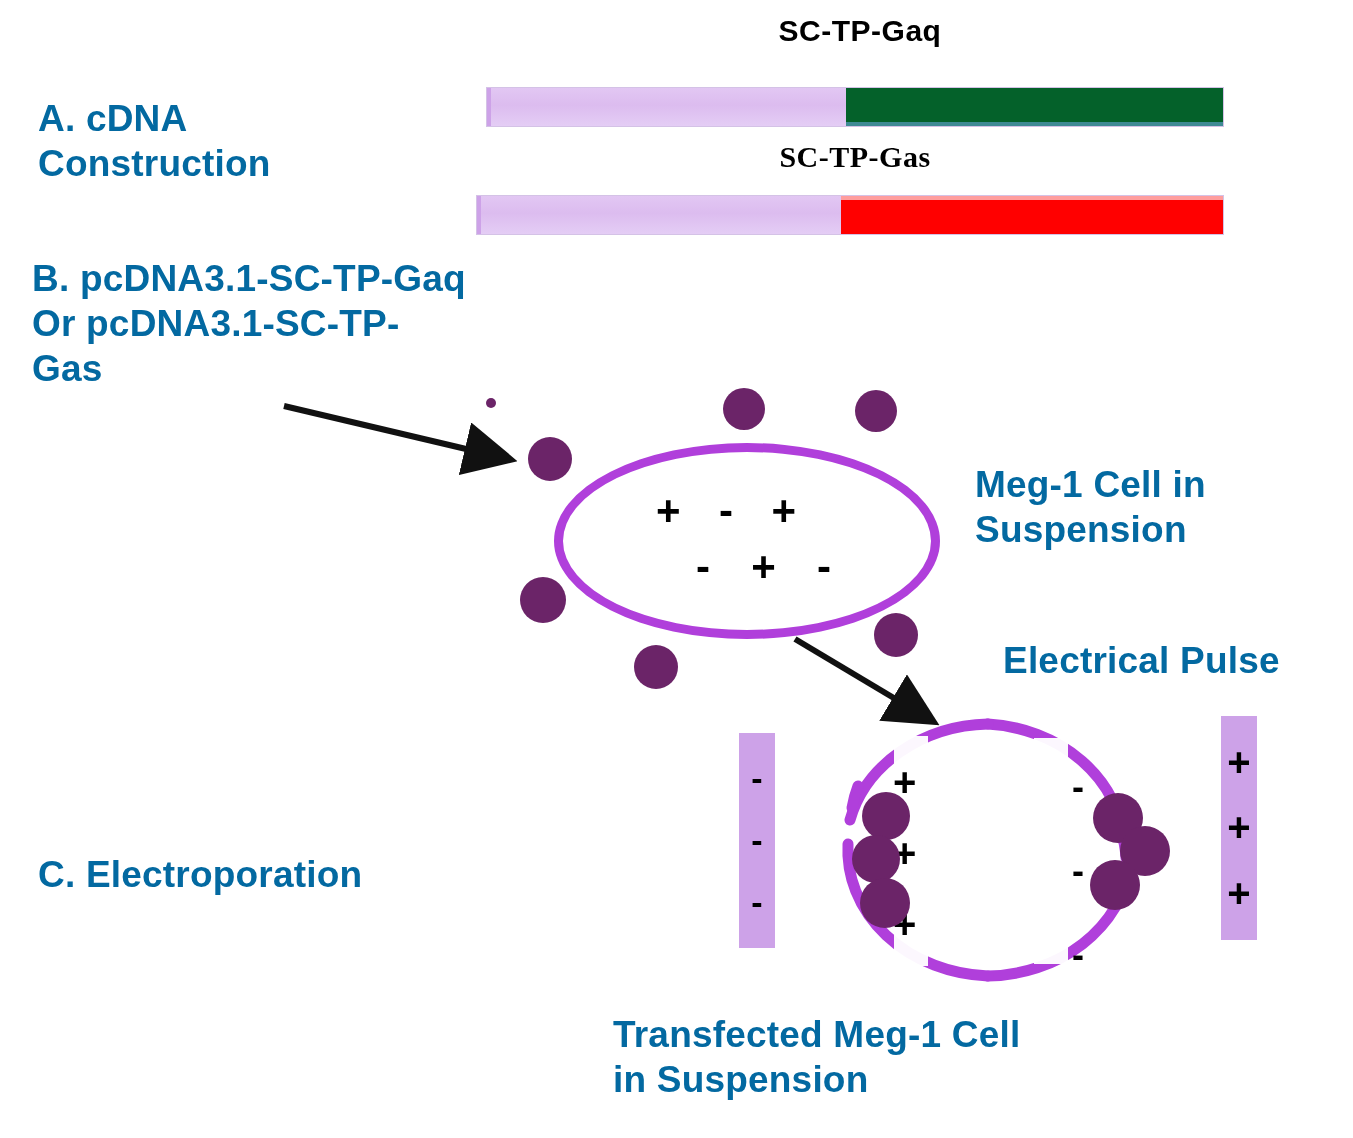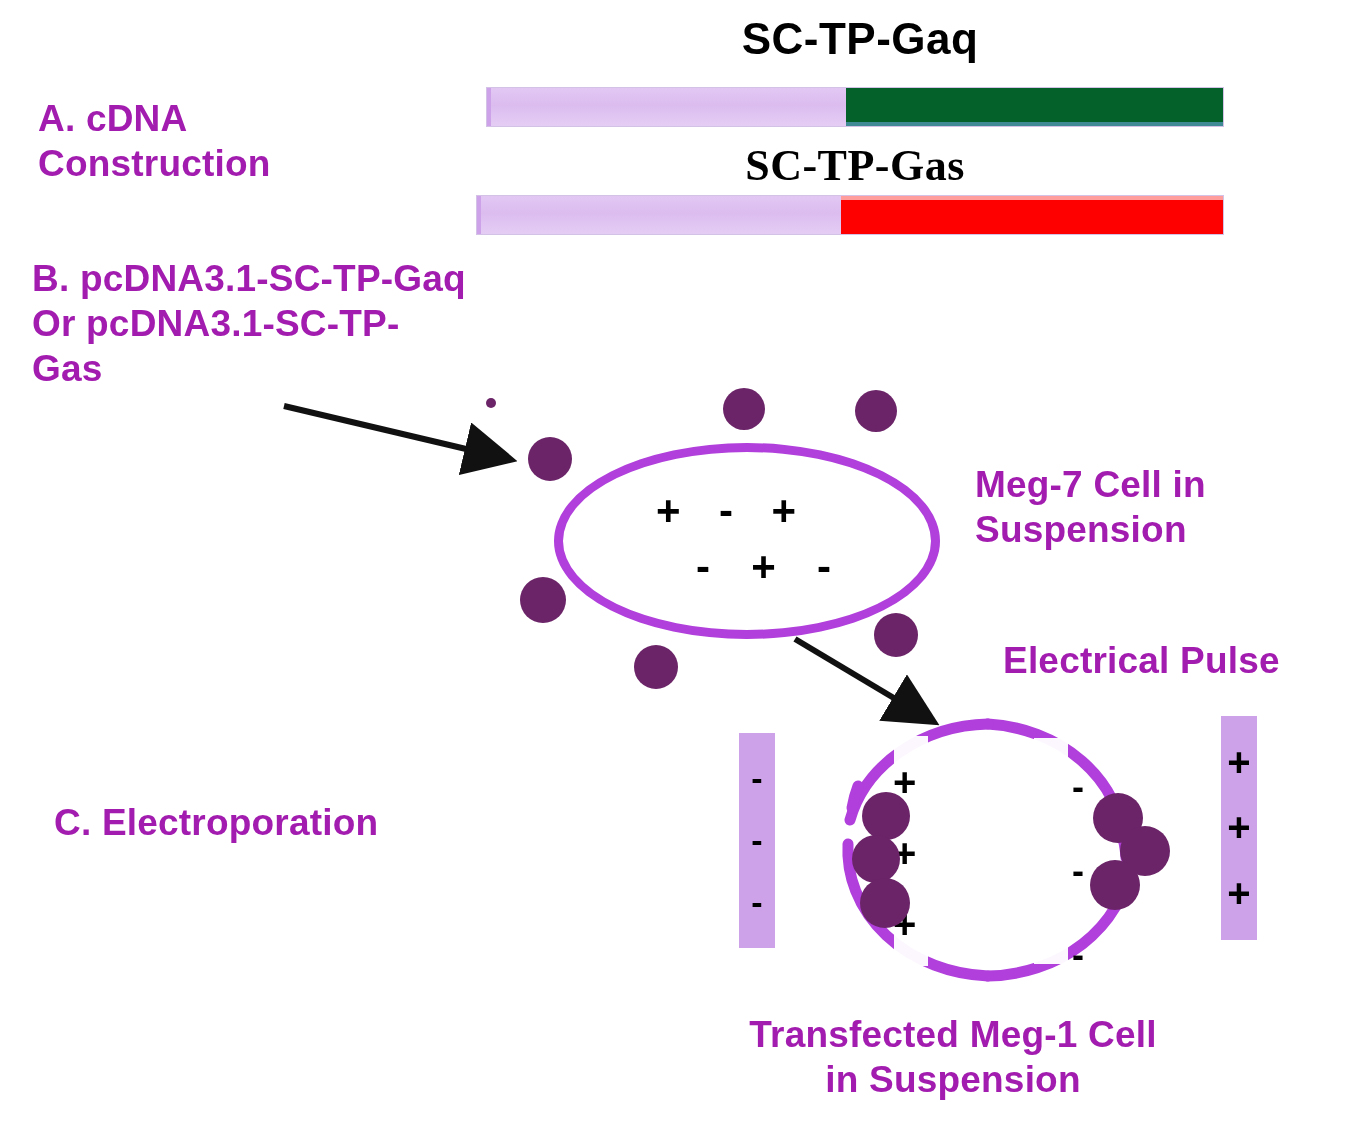--- a/index.html
+++ b/index.html
@@ -3,27 +3,27 @@
 <meta charset="utf-8">
 <style>
   html,body{margin:0;padding:0;background:#ffffff;}
   body{
     width:1353px;height:1138px;position:relative;overflow:hidden;
     font-family:"Liberation Sans","DejaVu Sans",sans-serif;
     color:#000;
   }
   .abs{position:absolute;}
   .lbl{
-    font-weight:bold;color:#a21caf;letter-spacing:.2px;
+    font-weight:bold;color:#0369a1;letter-spacing:.2px;
     line-height:1.22;white-space:pre-line;
   }
 
   
   #bar-gaq-label,#bar-gas-label{
-    font-size:44px;font-weight:bold;letter-spacing:.5px;text-align:center;
+    font-size:30px;font-weight:bold;letter-spacing:.5px;text-align:center;
   }
   .constructbar{
     height:38px;display:flex;box-shadow:0 0 0 1px rgba(160,120,200,.45);
     background:#ffffff;
   }
   .seg-left{
     flex:0 0 48.2%;
     background:linear-gradient(180deg,#e2c7f3 0%,#dcbcef 45%,#e4cdf5 100%);
     border-left:4px solid #cda2e8;
   }
@@ -104,24 +104,24 @@
 <div id="plasmid-dot-layer">
     <div class="dot" style="left: 723px; top: 388px; width: 42px; height: 42px; background: rgb(107, 36, 104);"></div>
     <div class="dot" style="left: 855px; top: 390px; width: 42px; height: 42px; background: rgb(107, 36, 104);"></div>
     <div class="dot" style="left: 528px; top: 437px; width: 44px; height: 44px; background: rgb(107, 36, 104);"></div>
     <div class="dot" style="left: 520px; top: 577px; width: 46px; height: 46px; background: rgb(107, 36, 104);"></div>
     <div class="dot" style="left: 634px; top: 645px; width: 44px; height: 44px; background: rgb(107, 36, 104);"></div>
     <div class="dot" style="left: 874px; top: 613px; width: 44px; height: 44px; background: rgb(107, 36, 104);"></div>
     <div class="dot" style="left: 486px; top: 398px; width: 10px; height: 10px; background: rgb(107, 36, 104);"></div>
   </div>
 
-<div class="abs lbl" id="label-meg1" style="left:975px;top:462px;font-size:37px;">Meg-7 Cell in
+<div class="abs lbl" id="label-meg1" style="left:975px;top:462px;font-size:37px;">Meg-1 Cell in
 Suspension</div>
 
-<div class="abs lbl" id="heading-c" style="left:38px;top:800px;font-size:37px;margin-left:16px;">C. Electroporation</div>
+<div class="abs lbl" id="heading-c" style="left:38px;top:852px;font-size:37px;">C. Electroporation</div>
 
 <div class="abs lbl" id="label-pulse" style="left:1003px;top:638px;font-size:37px;">Electrical Pulse</div>
 
 <svg class="abs arrow" style="left:790px;top:632px;" width="160" height="100">
   <defs>
     <marker id="ah2" markerWidth="9" markerHeight="9" refX="6" refY="4.5" orient="auto">
       <path d="M0,0 L9,4.5 L0,9 z" fill="#111111"></path>
     </marker>
   </defs>
   <line x1="5" y1="7" x2="134" y2="84" stroke="#111111" stroke-width="6" marker-end="url(#ah2)"></line>
@@ -167,14 +167,14 @@
 
 <div id="transfected-dot-layer">
     <div class="dot" style="left: 862px; top: 792px; width: 48px; height: 48px; background: rgb(107, 36, 104);"></div>
     <div class="dot" style="left: 852px; top: 835px; width: 48px; height: 48px; background: rgb(107, 36, 104);"></div>
     <div class="dot" style="left: 860px; top: 878px; width: 50px; height: 50px; background: rgb(107, 36, 104);"></div>
     <div class="dot" style="left: 1093px; top: 793px; width: 50px; height: 50px; background: rgb(107, 36, 104);"></div>
     <div class="dot" style="left: 1120px; top: 826px; width: 50px; height: 50px; background: rgb(107, 36, 104);"></div>
     <div class="dot" style="left: 1090px; top: 860px; width: 50px; height: 50px; background: rgb(107, 36, 104);"></div>
   </div>
 
-<div class="abs lbl" id="caption-c" style="left:613px;top:1012px;width:680px;font-size:37px;text-align:center;">Transfected Meg-1 Cell
+<div class="abs lbl" id="caption-c" style="left:613px;top:1012px;width:680px;font-size:37px;">Transfected Meg-1 Cell
 in Suspension</div>
 
 </body></html>

